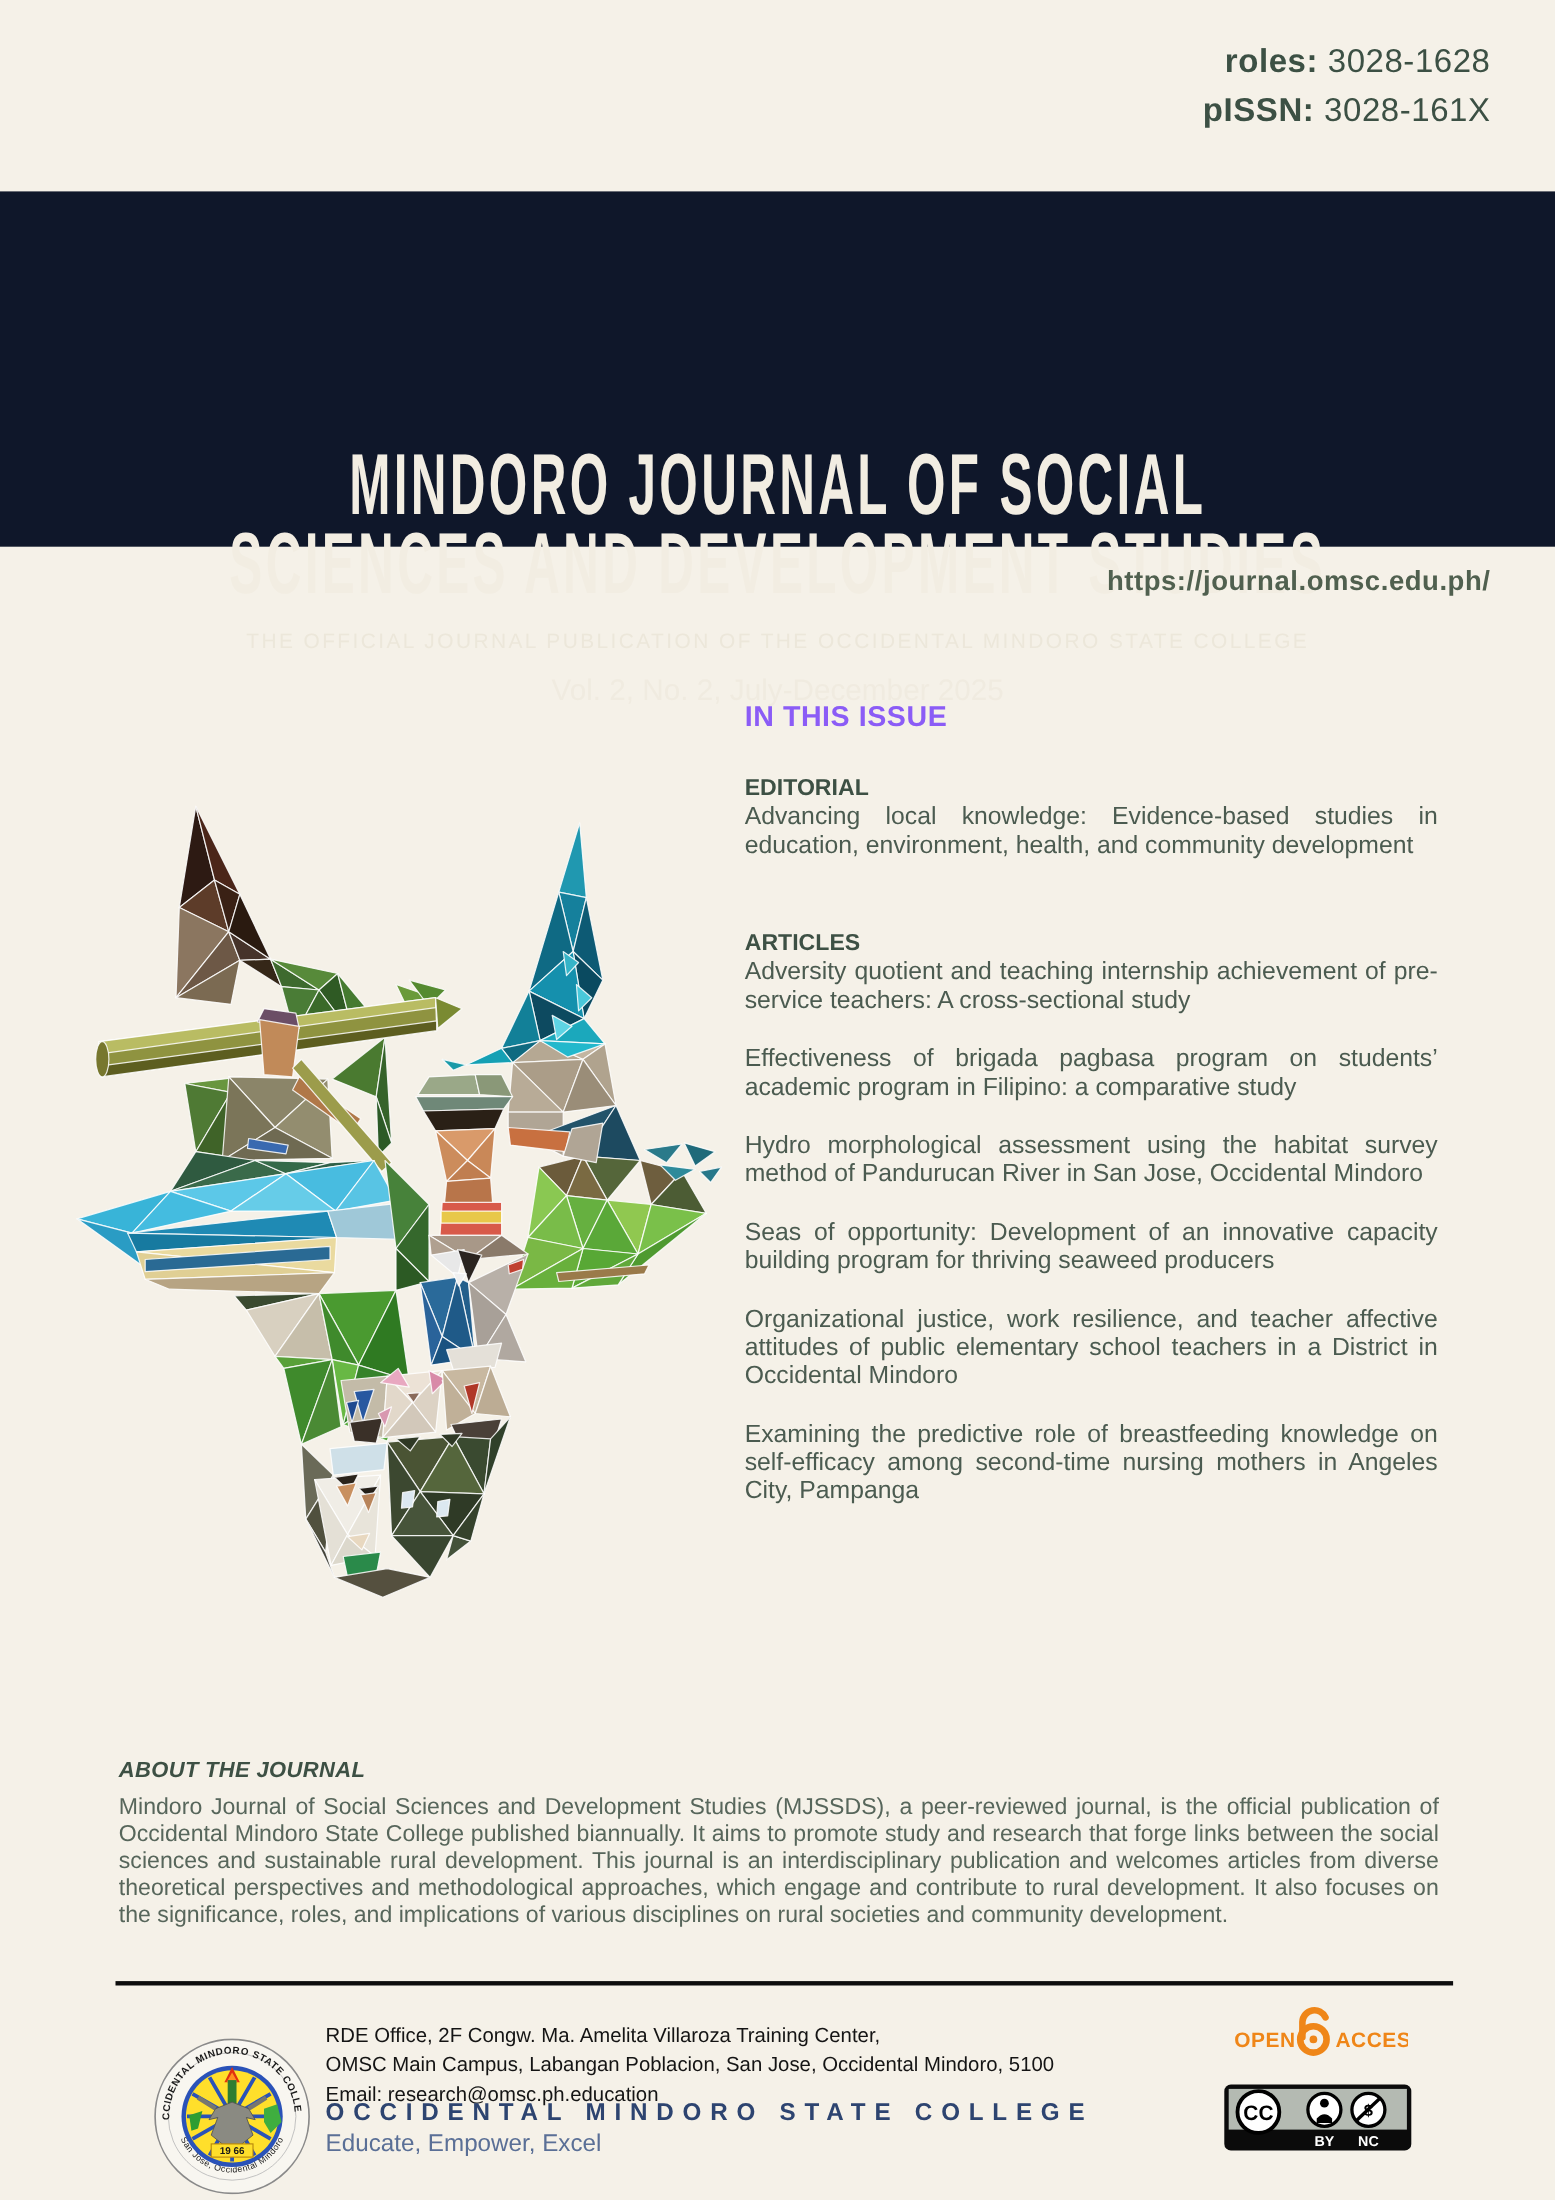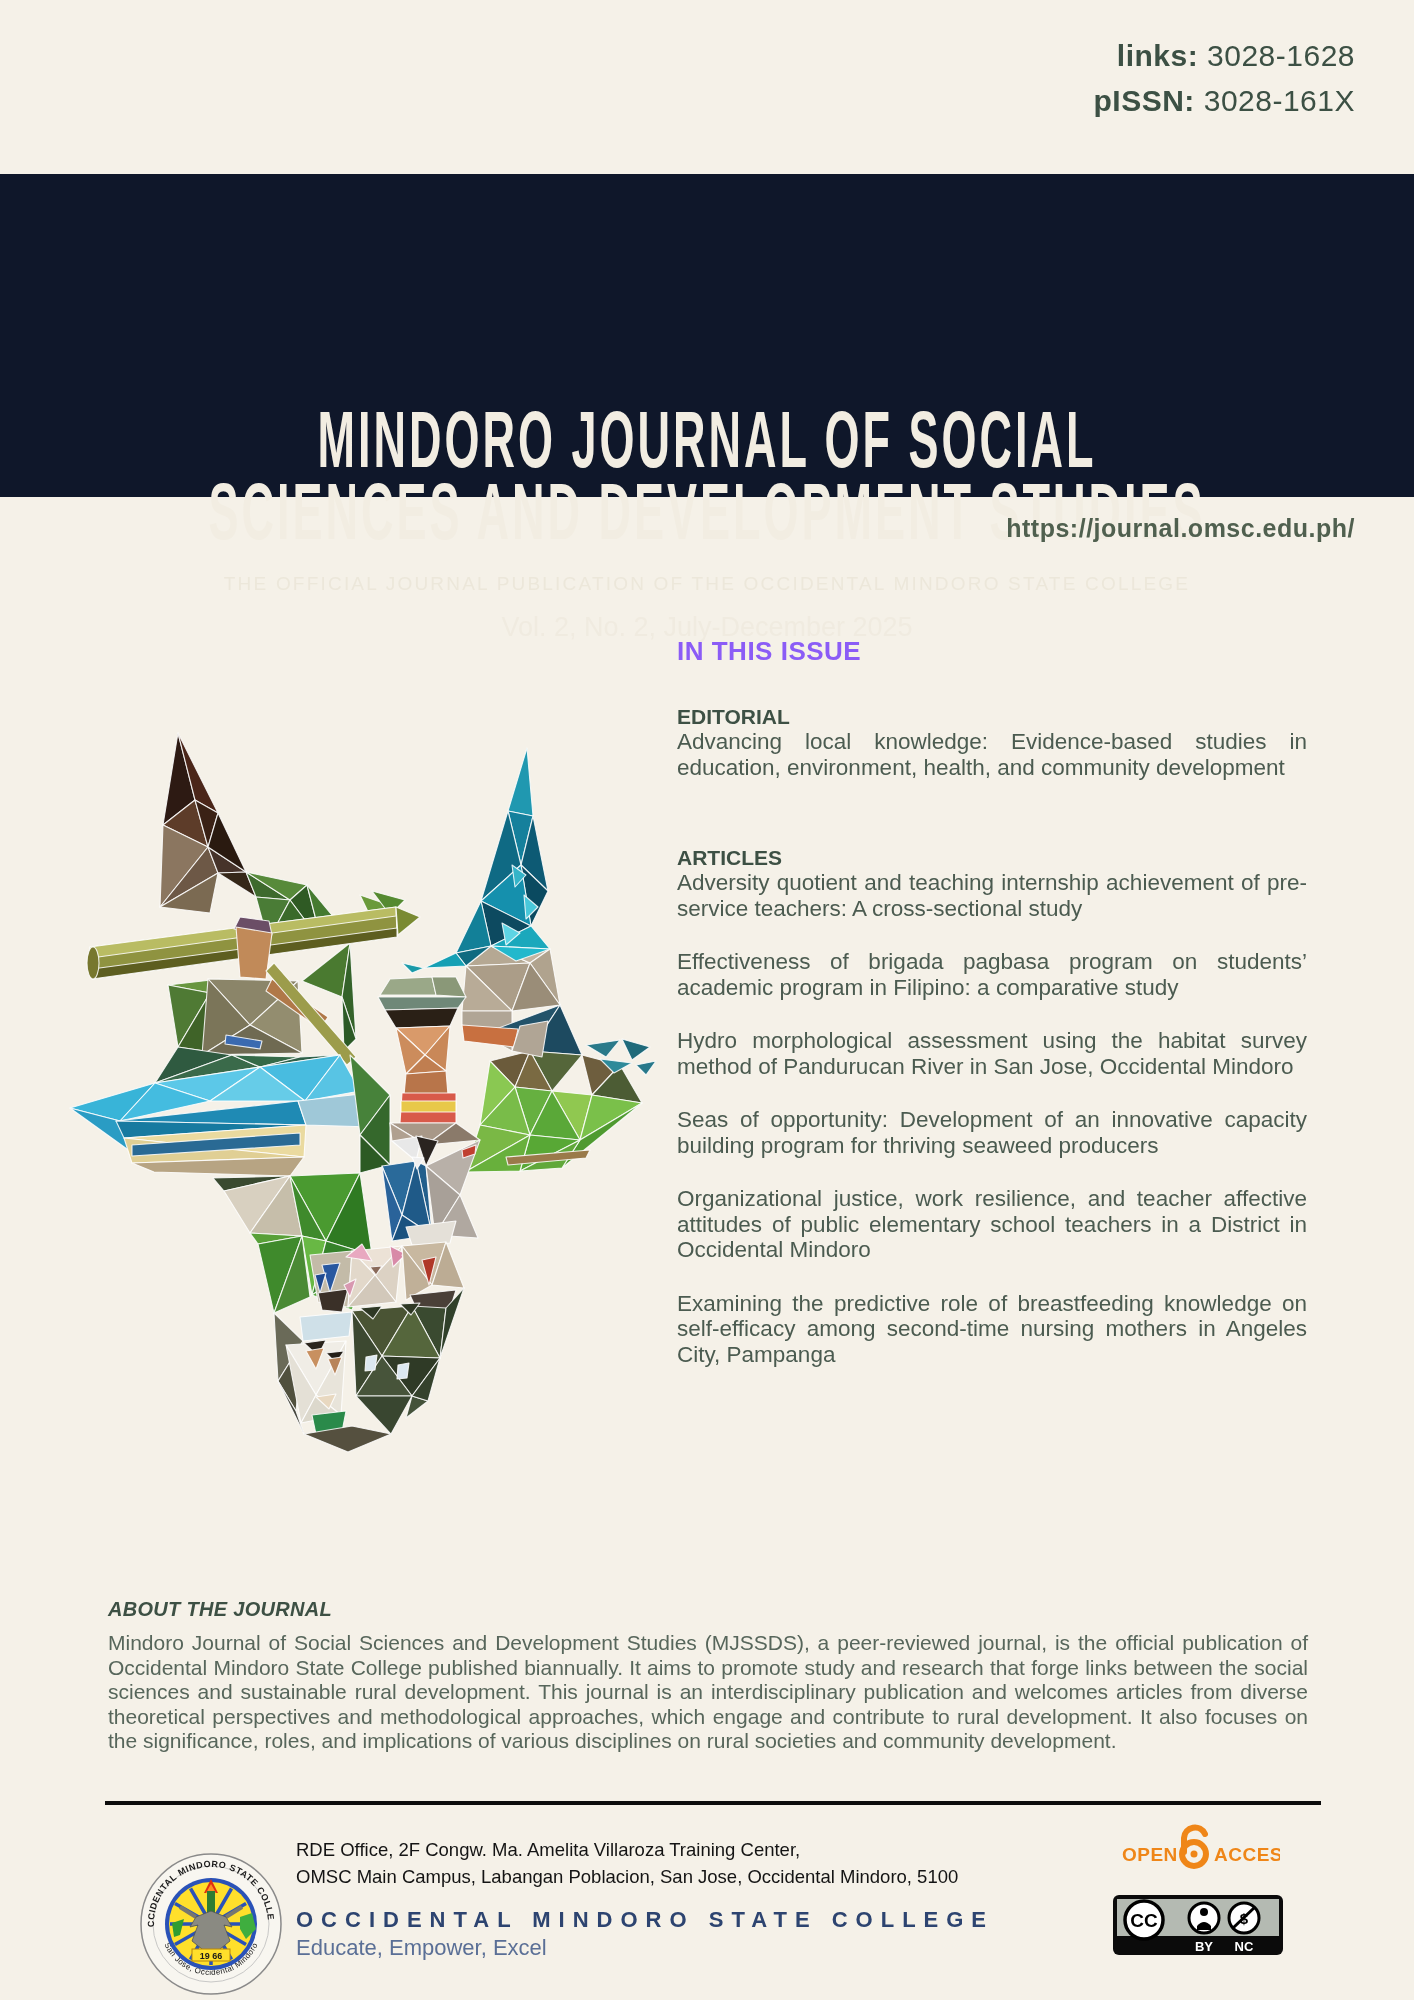--- a/index.html
+++ b/index.html
@@ -47,21 +47,21 @@
   .oa-wrap{position:absolute;left:1120px;top:1816px;width:160px;height:58px;}
   .cc-wrap{position:absolute;left:1112px;top:1894px;width:172px;height:62px;}
   
   .collage{position:absolute;left:60px;top:695px;width:600px;height:760px;}
   .collage polygon,.collage ellipse{stroke:#ffffff;stroke-width:1.1;stroke-opacity:.85;stroke-linejoin:round;}
 </style>
 </head>
 <body>
 
 <div class="issn-block">
-  <div><span class="issn-label">links:</span> <span>3028-1628</span></div>
+  <div><span class="issn-label">roles:</span> <span>3028-1628</span></div>
   <div><span class="issn-label">pISSN:</span> <span>3028-161X</span></div>
 </div>
 
 <div class="banner">
   <div class="title-line title-1">MINDORO JOURNAL OF SOCIAL</div>
   <div class="title-line title-2">SCIENCES AND DEVELOPMENT STUDIES</div>
   <div class="banner-subtitle">THE OFFICIAL JOURNAL PUBLICATION OF THE OCCIDENTAL MINDORO STATE COLLEGE</div>
   <div class="banner-volume">Vol. 2, No. 2, July-December 2025</div>
 </div>
 
@@ -340,20 +340,21 @@
     <path d="M56,64 L40,54 M86,64 L102,54" stroke="#777770" stroke-width="4" fill="none"></path>
     <polygon points="71,58 56,64 50,74 58,72 52,88 62,96 71,104 80,96 90,88 84,72 92,74 86,64" fill="#8a8a82" stroke="#555550" stroke-width="0.8"></polygon>
     <rect x="52" y="96" width="38" height="12" fill="#ffdf2b" stroke="#b8860b" stroke-width="1"></rect>
     <text x="71" y="105.5" font-size="9" font-weight="bold" fill="#1a1a1a" text-anchor="middle" font-family="Liberation Sans, sans-serif">19  66</text>
   </svg>
 </div>
 
 <div class="addr">
   <div>RDE Office, 2F Congw. Ma. Amelita Villaroza Training Center,</div>
   <div>OMSC Main Campus, Labangan Poblacion, San Jose, Occidental Mindoro, 5100</div>
+  <div>Email: research@omsc.ph.education</div>
 </div>
 <div class="college-name">OCCIDENTAL MINDORO STATE COLLEGE</div>
 <div class="college-tagline">Educate, Empower, Excel</div>
 
 <div class="oa-wrap">
   <svg viewBox="0 0 160 58" width="160" height="58" aria-hidden="true">
     <text x="2" y="45" font-size="19" font-weight="bold" fill="#ef8618" letter-spacing="0.5" font-family="Liberation Sans, sans-serif">OPEN</text>
     <path d="M64,36 v-14 a11,11 0 0 1 21,-4" fill="none" stroke="#ef8618" stroke-width="6" stroke-linecap="round"></path>
     <circle cx="74" cy="38" r="12" fill="none" stroke="#ef8618" stroke-width="6"></circle>
     <circle cx="74" cy="38" r="3.5" fill="#ef8618"></circle>

